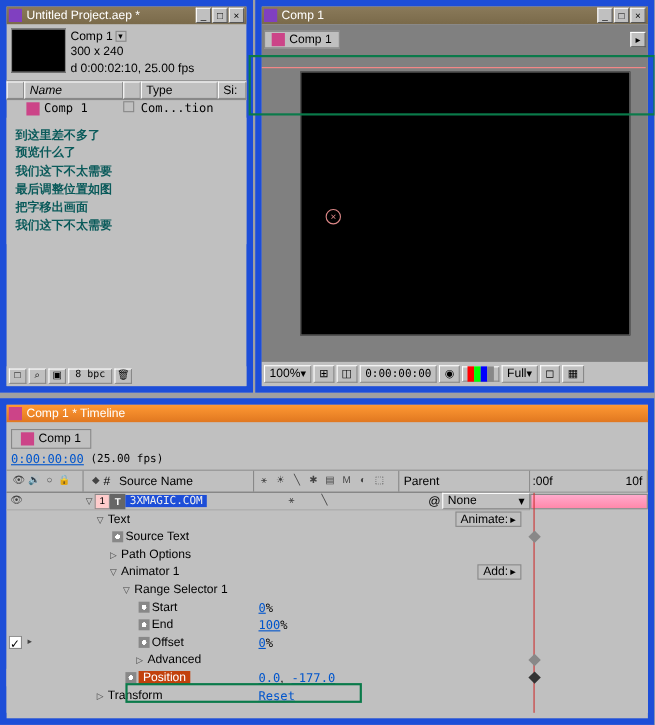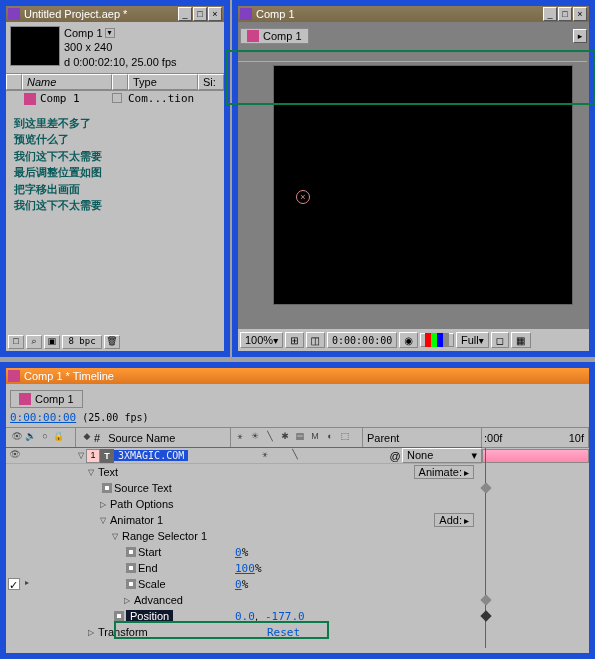--- a/index.html
+++ b/index.html
@@ -49,21 +49,21 @@
 .text-icon{width:14px;height:14px;background:#666;color:#fff;text-align:center;font-size:9px;font-weight:bold;line-height:14px;}
 .layer-name{background:#bbb;padding:0 4px;font-family:monospace;font-size:10px;}
 .prop-row{height:16px;display:flex;align-items:center;font-size:10px;}
 .twisty{width:10px;display:inline-block;text-align:center;color:#444;font-size:8px;}
 .keyf{width:10px;height:10px;display:inline-block;}
 .keyf.clk{background:radial-gradient(circle,#fff 30%,#888 32%);}
 .prop-label{margin-left:2px;}
 .prop-val{color:#0055cc;font-family:monospace;text-decoration:underline;margin-left:4px;}
 .unit{color:#000;font-family:monospace;}
 .highlight-row{background:#c0c0c0;}
-.highlight-row .prop-label{background:#0f172a;color:#fff;padding:0 4px;}
+.highlight-row .prop-label{background:#c2410c;color:#fff;padding:0 4px;}
 .anim-btn{border:1px solid #888;padding:0 4px;font-size:10px;display:flex;align-items:center;gap:2px;}
 .parent-drop{border:1px solid #fff;border-right-color:#888;border-bottom-color:#888;padding:0 4px;font-size:10px;width:80px;display:flex;justify-content:space-between;}
 .ruler{height:20px;background:#c0c0c0;border-bottom:1px solid #888;position:relative;font-family:monospace;font-size:9px;}
 .track-area{position:relative;height:200px;background:#c0c0c0;}
 .layer-bar{position:absolute;height:14px;background:linear-gradient(#ffaacc,#ff88aa);border:1px solid #888;top:1px;left:0;right:0;}
 .playhead{position:absolute;width:1px;background:#cc3333;top:0;bottom:0;left:3px;}
 .keyframe-dia{position:absolute;width:8px;height:8px;background:#888;transform:rotate(45deg);}
 .toolbar-icons{display:flex;gap:1px;padding:2px;}
 .ti{width:14px;height:14px;font-size:9px;text-align:center;color:#444;}
 .chk{width:12px;height:12px;border:1px solid #888;background:#fff;display:inline-block;}
@@ -276,39 +276,39 @@
           <span class="prop-label">End</span>
           <span style="position:absolute;left:225px;"><span class="prop-val">100</span><span class="unit">%</span></span>
         </div>
       <div class="prop-row">
           <span class="eye-col">
             <span class="chk">✓</span>
             <span class="twisty">▸</span>
           </span>
           <span style="width:50px;"></span>
           <span class="keyf clk"></span>
-          <span class="prop-label">Scale</span>
+          <span class="prop-label">Offset</span>
           <span style="position:absolute;left:225px;"><span class="prop-val">0</span><span class="unit">%</span></span>
         </div>
       <div class="prop-row">
           <span style="width:116px;"></span>
           <span class="twisty">▷</span>
           <span class="prop-label">Advanced</span>
         </div>
       <div class="prop-row highlight-row">
           <span style="width:108px;"></span>
           <span class="keyf clk"></span>
           <span class="prop-label">Position</span>
           <span style="position:absolute;left:225px;font-family:monospace;"><span class="prop-val">0.0</span><span>, </span><span class="prop-val neg">-177.0</span></span>
         </div>
       <div class="prop-row">
           <span style="width:80px;"></span>
           <span class="twisty">▷</span>
           <span class="prop-label">Transform</span>
-          <span style="position:absolute;left:225px;margin-left:32px;"><span class="prop-val">Reset</span></span>
+          <span style="position:absolute;left:225px;"><span class="prop-val">Reset</span></span>
         </div>
     </div>
     <div class="tl-right">
       <div class="track-area">
         <div class="layer-bar"></div>
         <div class="playhead"></div>
         <div class="keyframe-dia" style="top:36px;left:0;"></div>
         <div class="keyframe-dia" style="top:148px;left:0;"></div>
         <div class="keyframe-dia" style="top:164px;left:0;background:#333;"></div>
       </div>

